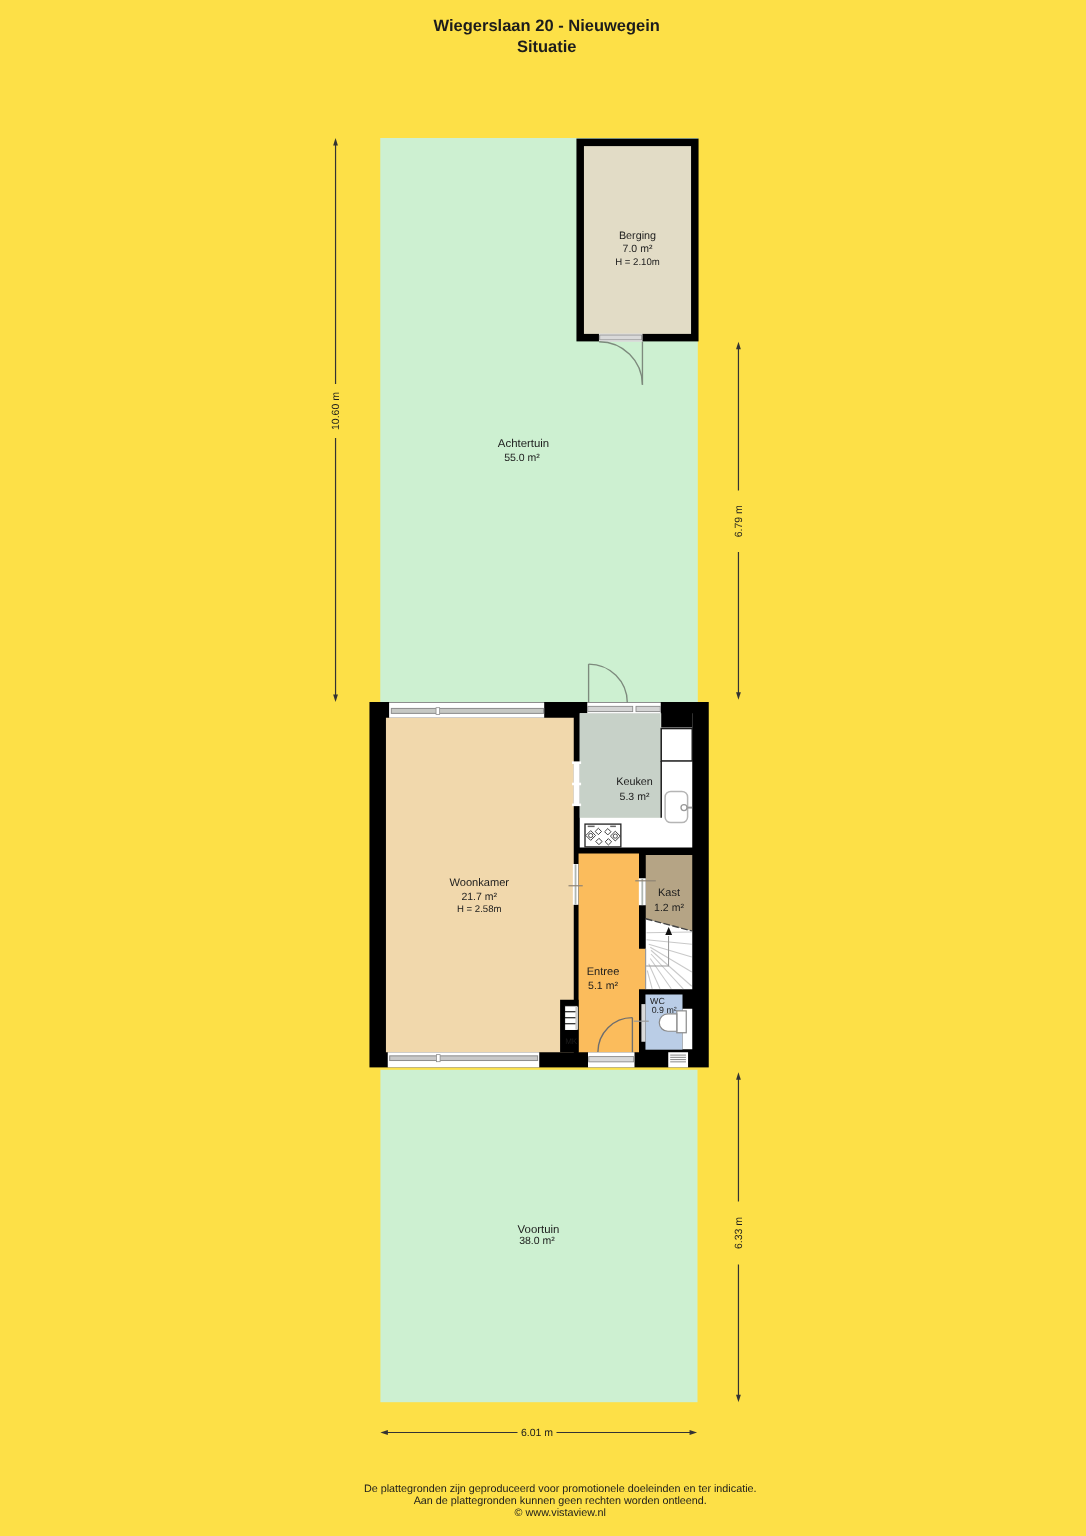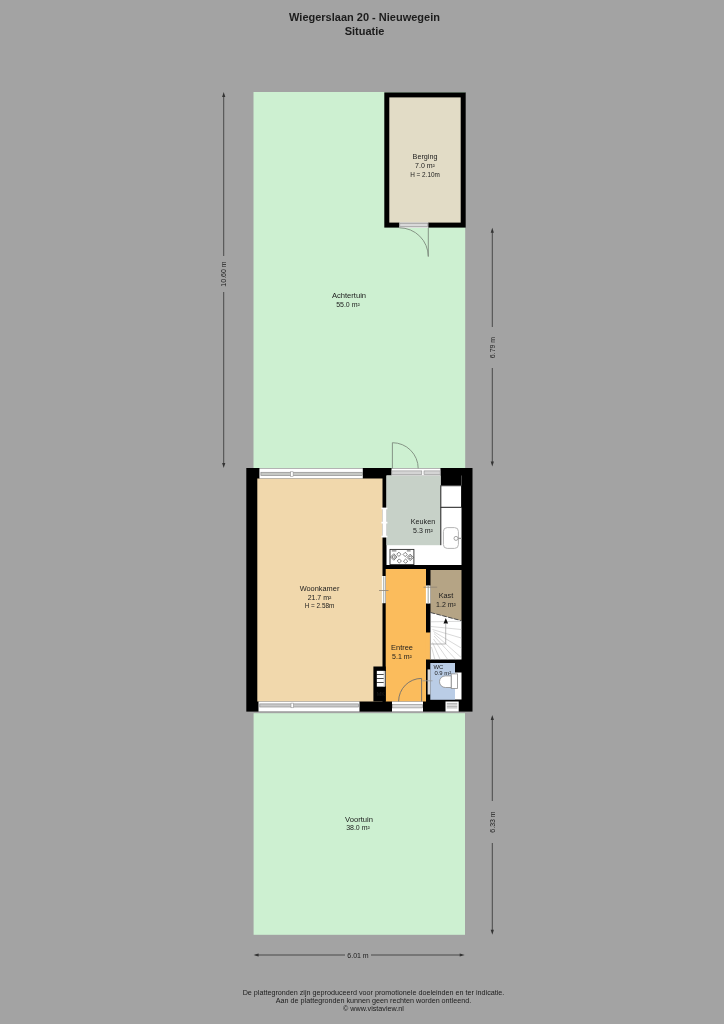--- a/index.html
+++ b/index.html
@@ -1,16 +1,16 @@
 <!DOCTYPE html>
 <html><head>
 <meta charset="utf-8">
 <style>
   html,body{margin:0;padding:0;background:#ffffff;}
-  .page{position:relative;width:724px;height:1024px;background:#a3a3a3;overflow:hidden;
+  .page{position:relative;width:724px;height:1024px;background:#fde047;overflow:hidden;
         font-family:"Liberation Sans", sans-serif;}
   svg{position:absolute;left:0;top:0;}
   text{font-family:"Liberation Sans", sans-serif;fill:#1c1c1c;}
 </style>
 </head>
 <body>
 <div class="page">
 <svg width="724" height="1024" viewBox="0 0 724 1024">
 
 <g>

